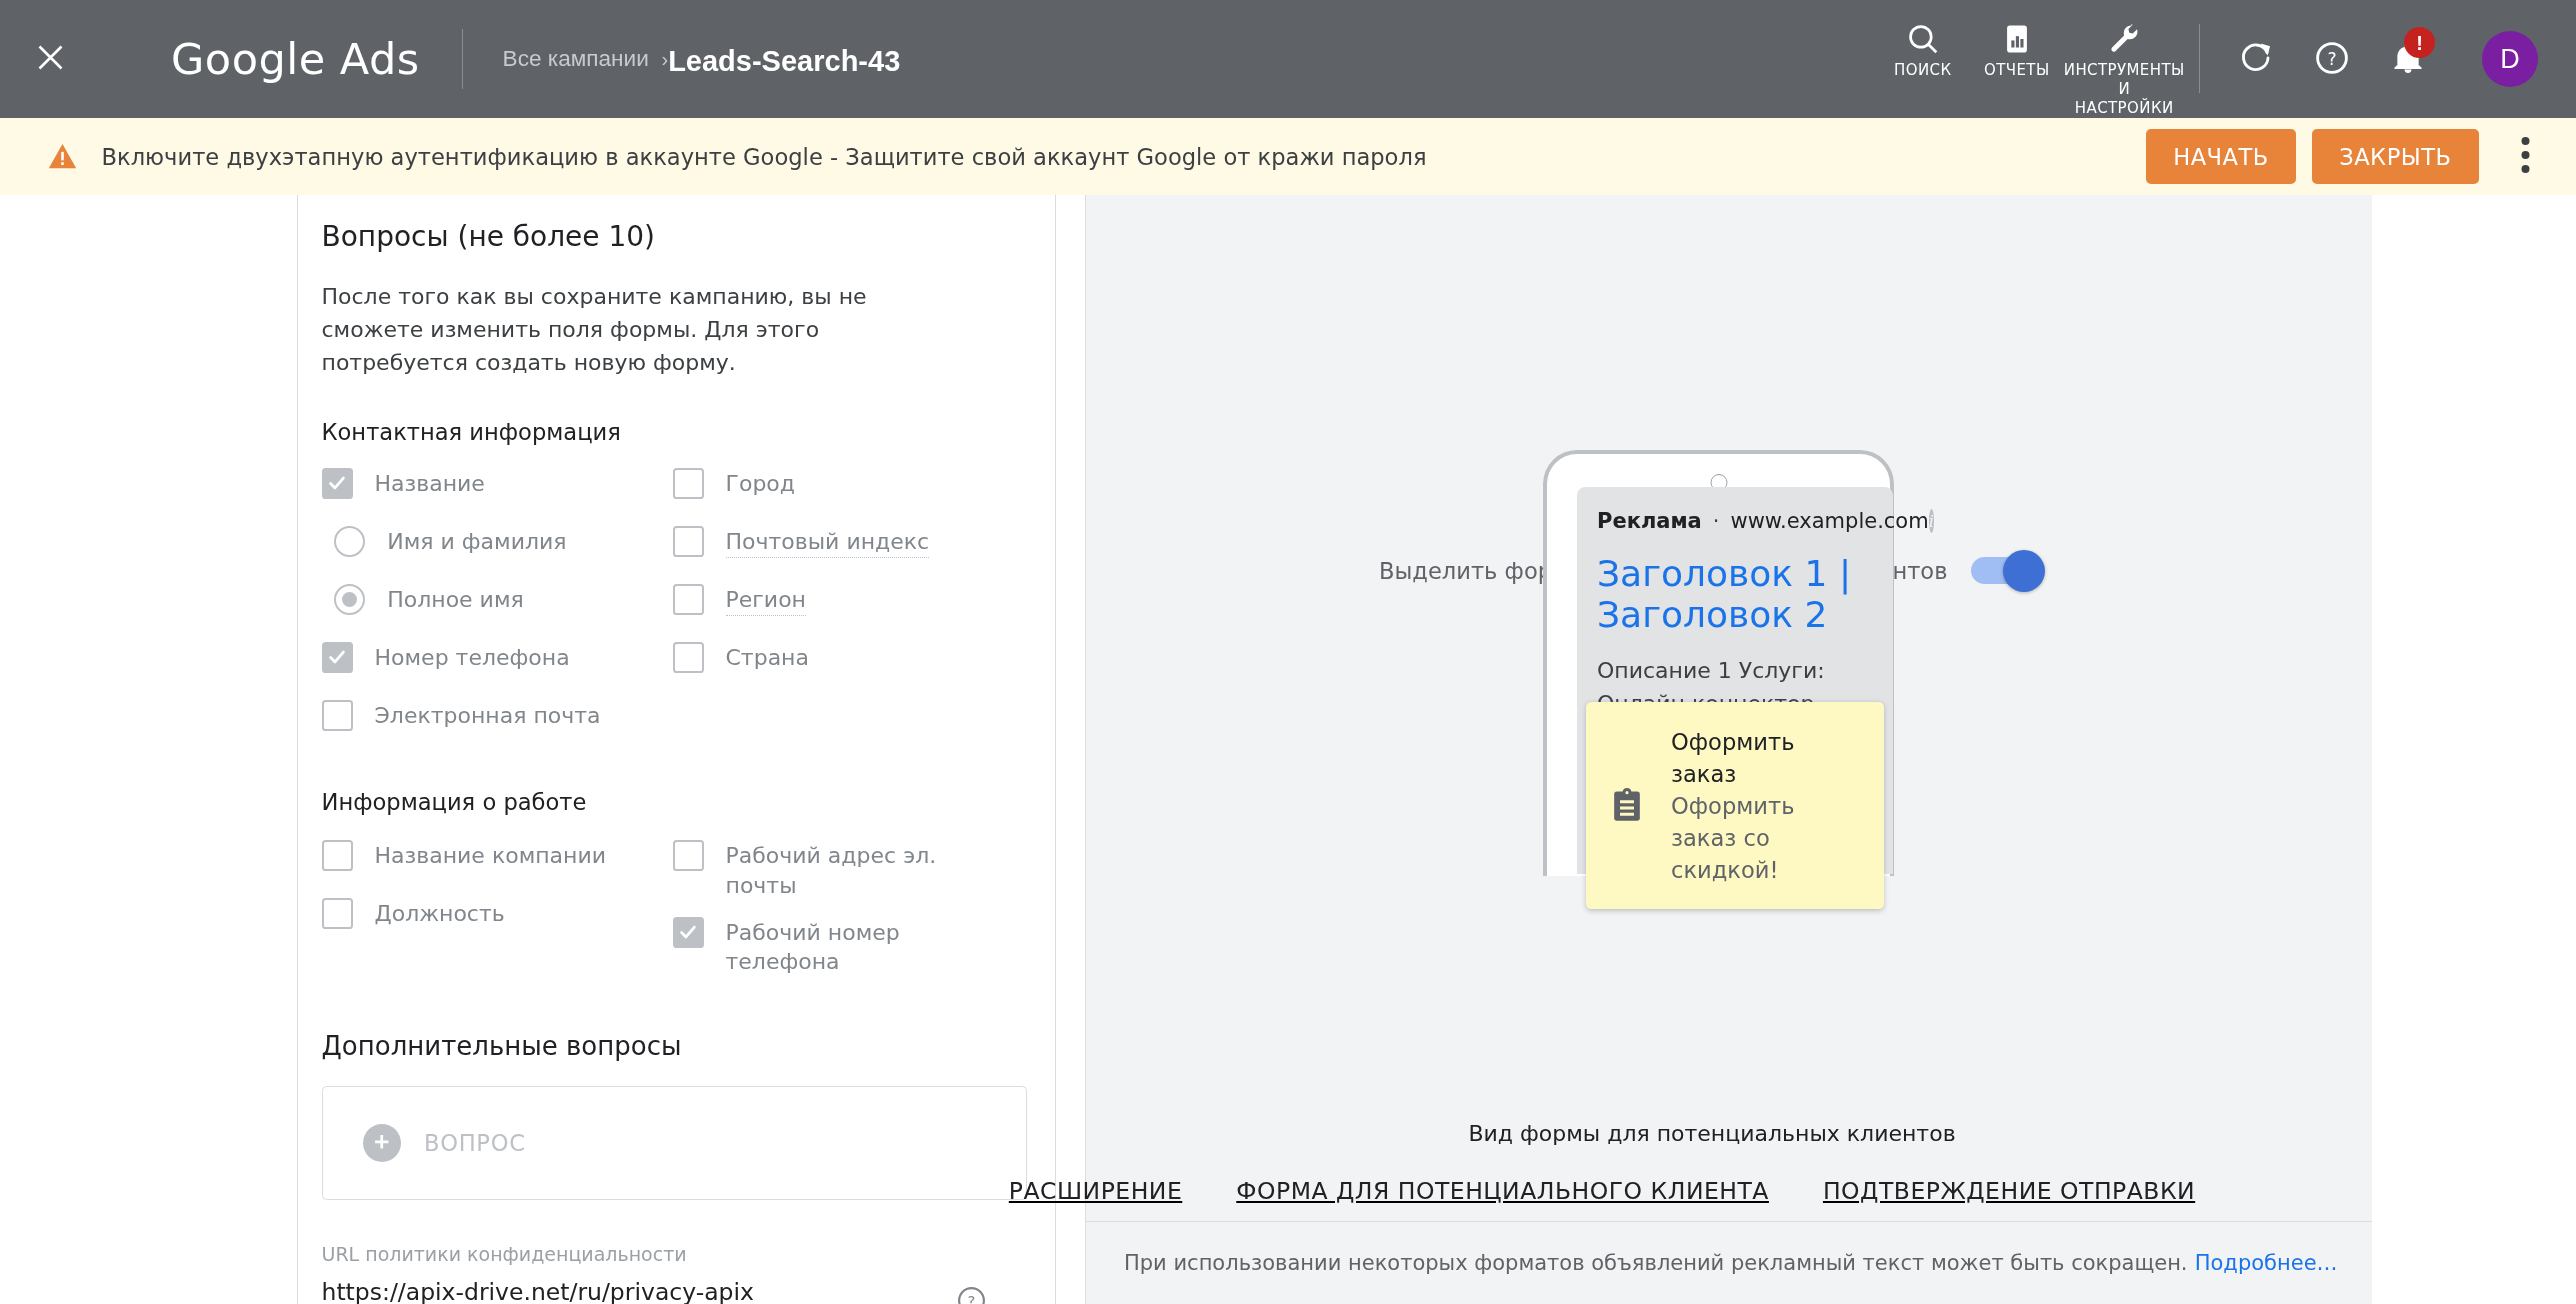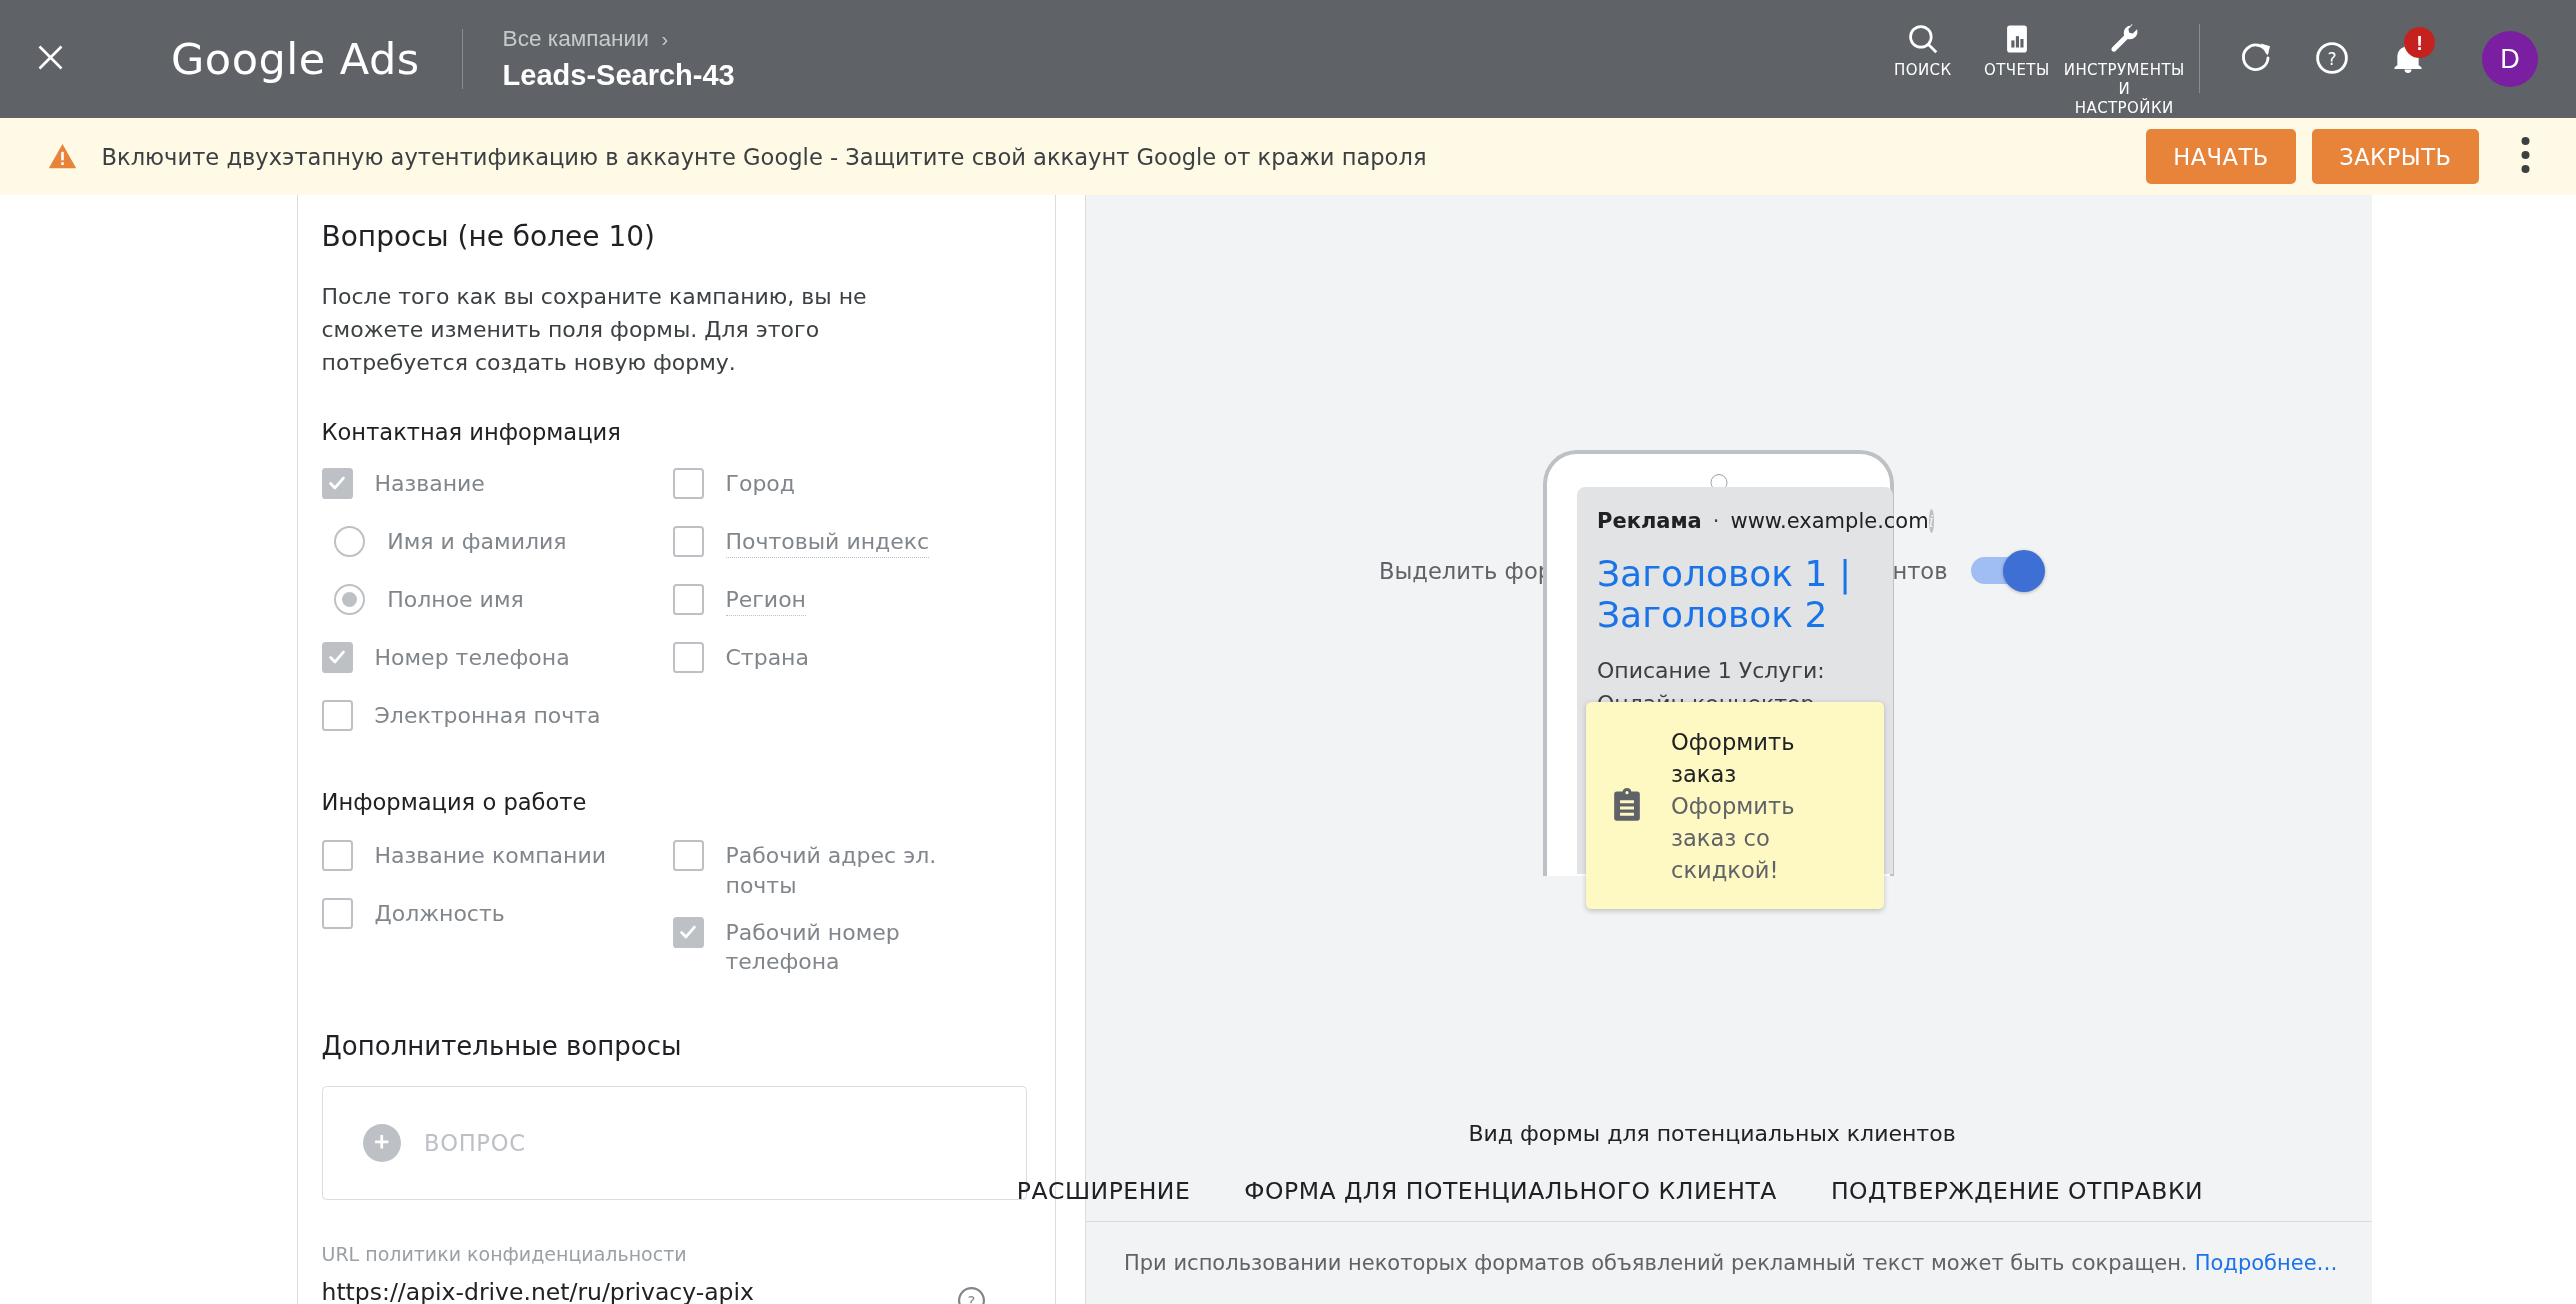--- a/index.html
+++ b/index.html
@@ -46,21 +46,21 @@
   .brand-divider {
     width: 0.9px;
     height: 60px;
     background: #8a8d91;
     margin-left: 42px;
   }
 
   .breadcrumb {
     margin-left: 40px;
     display: flex;
-    flex-direction: column;
+    flex-direction: row;
     justify-content: space-between;
     line-height: 1.25;
   }
   .breadcrumb-top {
     color: #c8cacd;
     font-size: 22.6px;
     display: flex;
     align-items: center;
     gap: 12.7px;
     white-space: nowrap;
@@ -498,24 +498,25 @@
     left: 0; width: 1252px;
     text-align: center;
     font-size: 22px;
     color: #202124;
     font-family: "DejaVu Sans", sans-serif;
   }
 
   .tabs {
     position: absolute;
     top: 969px;
-    left: 12px; width: 1024px;
-    display: flex;
-    align-items: center;
-    justify-content: center;
+    left: 4px; width: 1024px;
+    display: flex;
+    align-items: center;
+    justify-content: center;
+    text-decoration: underline;
   }
   .tab {
     font-size: 23.5px;
     letter-spacing: 0.5px;
     color: #202124;
     padding: 12.7px 27px;
     cursor: pointer;
     white-space: nowrap;
     font-family: "DejaVu Sans", sans-serif;
   }

